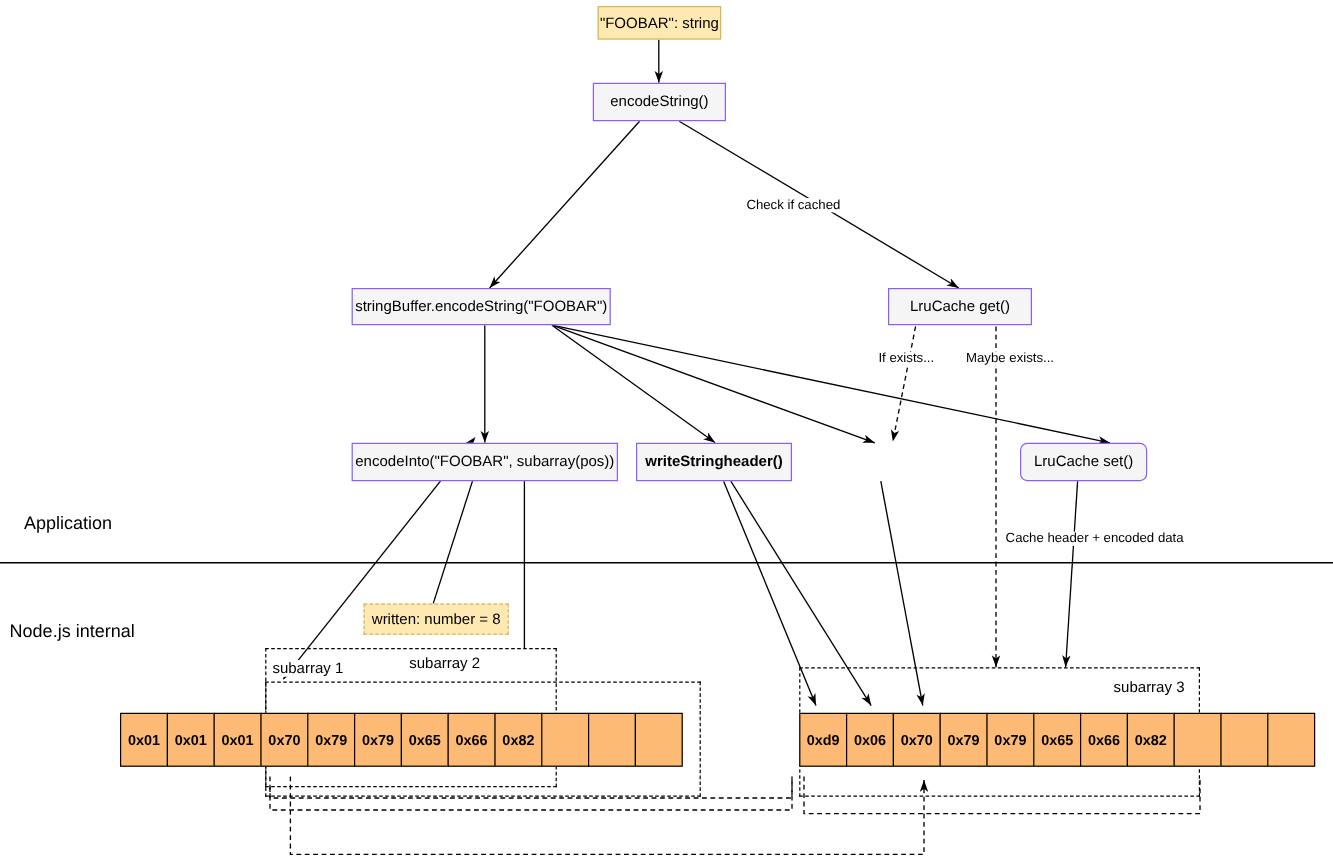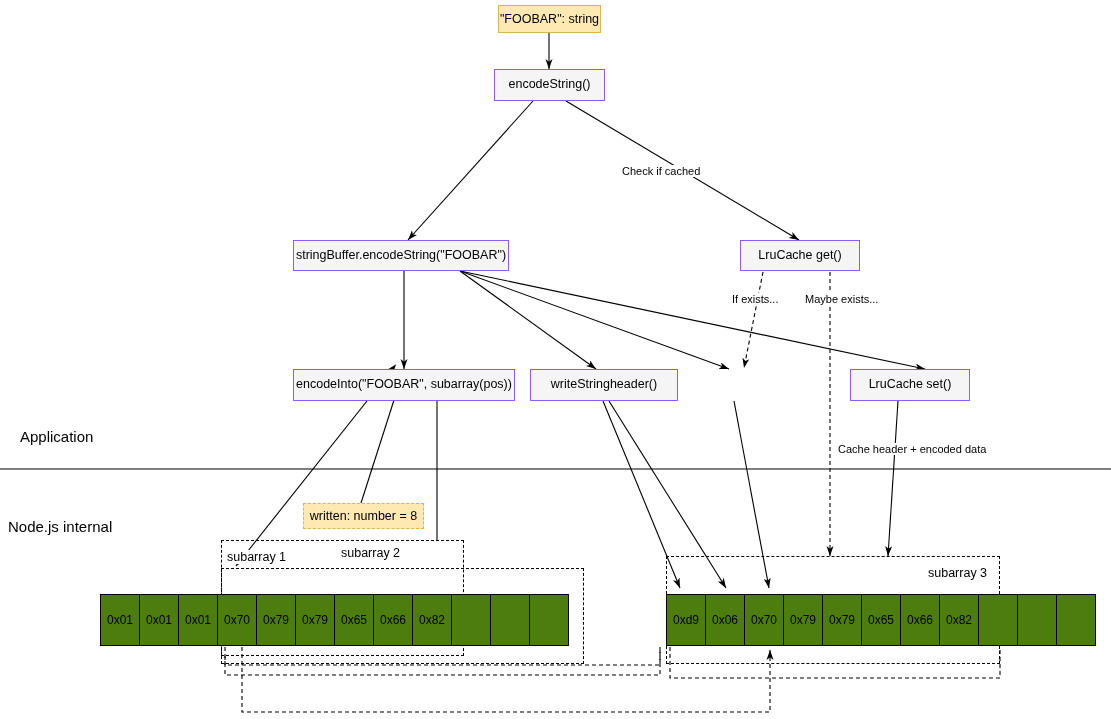--- a/index.html
+++ b/index.html
@@ -15,22 +15,22 @@
         display:flex;align-items:center;justify-content:center;
         font-size:12.5px;white-space:nowrap;z-index:6;}
   .note.solid{border:1px solid #d6b656;}
   .note.dashed{border:1px dashed #d6b656;}
   .edgelabel{position:absolute;font-size:11px;white-space:nowrap;
              background:#ffffff;padding:0 2px;z-index:7;}
   .zonelabel{position:absolute;font-size:15px;white-space:nowrap;z-index:4;}
   .grouplabel{position:absolute;font-size:12.5px;white-space:nowrap;z-index:4;background:#fff;padding:0 3px;}
   .cells{position:absolute;display:flex;z-index:3;}
   .cell{box-sizing:border-box;border:1px solid #000000;margin-left:-1px;
-        width:40px;height:52px;display:flex;align-items:center;
-        justify-content:center;font-size:12px;background:#4d7c0f;}
+        width:40px;height:45px;display:flex;align-items:center;
+        justify-content:center;font-size:12px;background:#fdba74;font-weight:bold;}
   .cell:first-child{margin-left:0;}
   .dashbox{position:absolute;box-sizing:border-box;border:1px dashed #000000;z-index:2;}
 </style>
 </head>
 <body>
 
 <div id="canvas">
 
   <svg class="layer">
     <defs>
@@ -94,24 +94,24 @@
   <div class="note solid" style="left:498px;top:5px;width:103px;height:28px;">"FOOBAR": string</div>
 
   <div class="node" style="left:494px;top:69px;width:111px;height:32px;">encodeString()</div>
 
   <div class="node" style="left:293px;top:240px;width:216px;height:31px;">stringBuffer.encodeString("FOOBAR")</div>
 
   <div class="node" style="left:740px;top:240px;width:120px;height:31px;">LruCache get()</div>
 
   <div class="node" style="left:293px;top:369px;width:222px;height:32px;">encodeInto("FOOBAR", subarray(pos))</div>
 
-  <div class="node" style="left:530px;top:369px;width:148px;height:32px;">writeStringheader()</div>
+  <div class="node" style="left:530px;top:369px;width:130px;height:32px;font-weight:bold;">writeStringheader()</div>
 
 
-  <div class="node" style="left:850px;top:369px;width:120px;height:32px;">LruCache set()</div>
+  <div class="node" style="left:850px;top:369px;width:106px;height:32px;border-radius:6px;">LruCache set()</div>
 
   <div class="note dashed" style="left:303px;top:503px;width:121px;height:26px;">written: number = 8</div>
 
   <div class="edgelabel" style="left:620px;top:165px;">Check if cached</div>
   <div class="edgelabel" style="left:730px;top:293px;">If exists...</div>
   <div class="edgelabel" style="left:803px;top:293px;">Maybe exists...</div>
   <div class="edgelabel" style="left:836px;top:443px;">Cache header + encoded data</div>
 
   <div class="dashbox" style="left:221px;top:540px;width:243px;height:116px;"></div>
 

